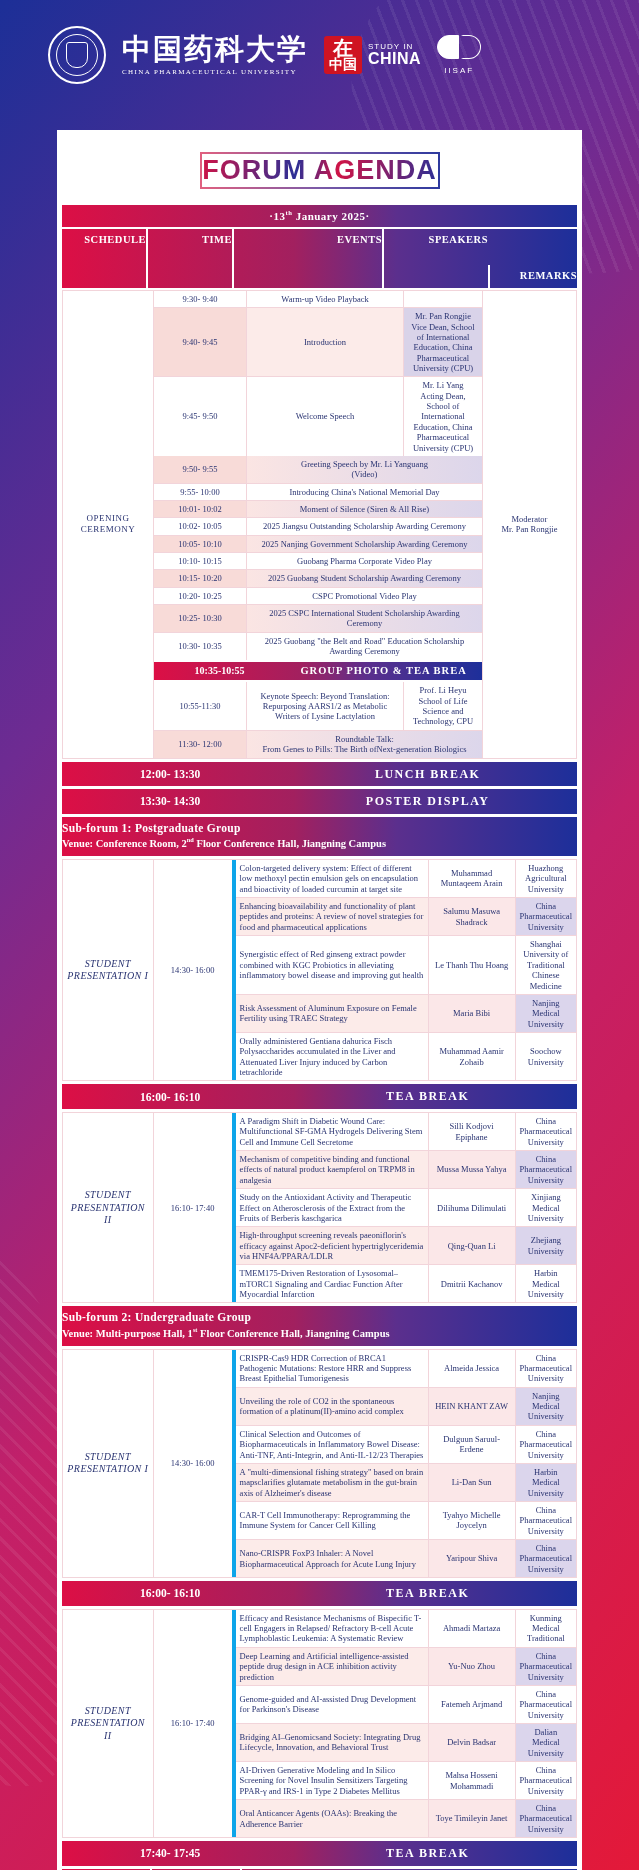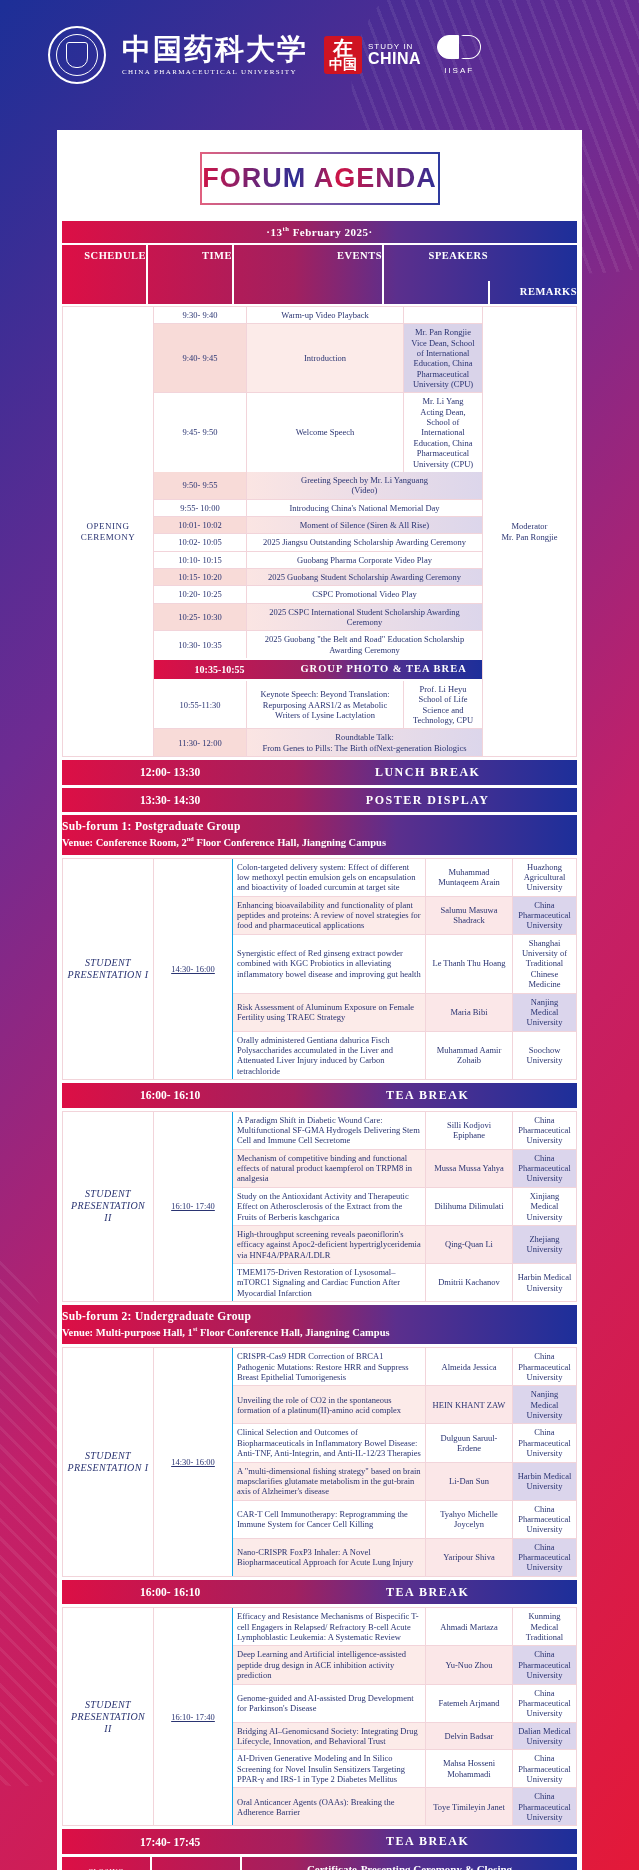--- a/index.html
+++ b/index.html
@@ -28,21 +28,21 @@
   .sic-w2{font-size:16px;font-weight:bold;letter-spacing:.5px;}
   .iisaf{display:flex;flex-direction:column;align-items:center;gap:7px;}
   .capsule{width:44px;height:24px;display:flex;}
   .cap-l{width:20px;height:22px;background:#fff;border:1.5px solid #fff;border-radius:12px 0 0 12px;}
   .cap-r{width:18px;height:22px;border:1.5px solid #fff;border-left:2px solid transparent;border-radius:0 12px 12px 0;margin-left:2px;}
   .iisaf-t{font-size:8px;letter-spacing:2px;font-family:"Liberation Sans",sans-serif;}
 
   
   .card{position:absolute;left:57px;top:130px;width:525px;min-height:1692px;background:#fff;
     display:flex;flex-direction:column;}
-  .title-box{margin:22px auto 16px auto;width:236px;padding:9px 0;text-align:center;
+  .title-box{margin:22px auto 16px auto;width:236px;padding:1px 0;text-align:center;
     border:2px solid;border-image:linear-gradient(90deg,#e0607f,#7a5aa8,#2e3a9e) 1;}
   .title-text{font-family:"Liberation Sans",sans-serif;font-weight:900;font-size:27px;letter-spacing:1px;
     background:linear-gradient(95deg,#cf1446 0%,#2c2f96 40%,#cf1446 58%,#2c2f96 100%);
     -webkit-background-clip:text;background-clip:text;color:transparent;}
 
   .agenda{width:515px;margin:0 auto;font-size:8.5px;line-height:1.22;}
   .grad{background:linear-gradient(90deg,#dc0f45 0%,#a2205f 45%,#5b2f8d 65%,#1d2f9a 100%);color:#fff;}
   .date-banner{padding:4px 0;text-align:center;font-size:11px;font-weight:bold;letter-spacing:.5px;}
   .head-row{display:flex;margin-top:2px;}
   .head-row .hc{padding:5px 0;text-align:right;font-weight:bold;font-size:10.5px;letter-spacing:.5px;border-left:2px solid #fff;}
@@ -75,21 +75,21 @@
   .wide-banner .bt{width:42%;text-align:center;font-weight:bold;font-size:11.5px;}
   .wide-banner .bl{flex:1;text-align:center;font-weight:bold;font-size:12px;letter-spacing:1.5px;}
 
   .sf-banner{margin-top:3px;padding:4px 0 5px 0;line-height:1.35;}
   .sf-banner .l1{font-size:11.5px;font-weight:bold;letter-spacing:.3px;}
   .sf-banner .l2{font-size:10.5px;font-weight:bold;}
 
   .sess{display:flex;margin-top:3px;}
   .sess-label{width:84px;border-right:1px solid #f2d4da;display:flex;align-items:center;justify-content:center;
     text-align:center;font-size:10px;font-style:italic;letter-spacing:.4px;padding:3px;}
-  .sess-time{width:72px;border-right:1px solid #0ea5e9;display:flex;align-items:center;justify-content:center;text-align:right;padding:3px;flex:none;text-decoration:underline;}
+  .sess-time{width:72px;border-right:4px solid #0ea5e9;display:flex;align-items:center;justify-content:center;text-align:right;padding:3px;flex:none;}
   .sess-rows{flex:1;display:flex;flex-direction:column;}
   .srow{display:flex;border-bottom:1px solid #f2d4da;}
   .srow:last-child{border-bottom:none;}
   .scell{display:flex;align-items:center;justify-content:center;text-align:center;padding:3px 4px;}
   .stitle{width:184px;border-right:1px solid #f2d4da;text-align:left;justify-content:flex-start;}
   .sname{width:78px;border-right:1px solid #f2d4da;}
   .suniv{flex:1;}
   .srow.shaded .stitle{background:#fcebe9;}
   .srow.shaded .sname{background:#fbe7e8;}
   .srow.shaded .suniv{background:#dbd5ec;}
@@ -142,21 +142,21 @@
 
   <div class="card">
 
     <div class="title-box">
       <span class="title-text">FORUM AGENDA</span>
     </div>
 
     <div class="agenda">
 
       <div class="grad date-banner">
-        <span>·13</span><sup>th</sup><span> February 2025·</span>
+        <span>·13</span><sup>th</sup><span> January 2025·</span>
       </div>
 
       <div class="grad head-row">
         <div class="hc c1">SCHEDULE</div>
         <div class="hc c2">TIME</div>
         <div class="hc c3">EVENTS</div>
         <div class="hc c4">SPEAKERS</div>
         <div class="hc c5">REMARKS</div>
       </div>
 
@@ -219,20 +219,27 @@
               </div>
 
               <div class="orow">
                 <div class="ocell otime">10:02- 10:05</div>
                 <div class="ocell omerged">
                   <span>2025 Jiangsu Outstanding Scholarship Awarding Ceremony</span>
                   <span></span>
                 </div>
               </div>
 
+              <div class="orow shaded">
+                <div class="ocell otime">10:05- 10:10</div>
+                <div class="ocell omerged">
+                  <span>2025 Nanjing Government Scholarship Awarding Ceremony</span>
+                  <span></span>
+                </div>
+              </div>
 
               <div class="orow">
                 <div class="ocell otime">10:10- 10:15</div>
                 <div class="ocell omerged">
                   <span>Guobang Pharma Corporate Video Play</span>
                   <span></span>
                 </div>
               </div>
 
               <div class="orow shaded">

